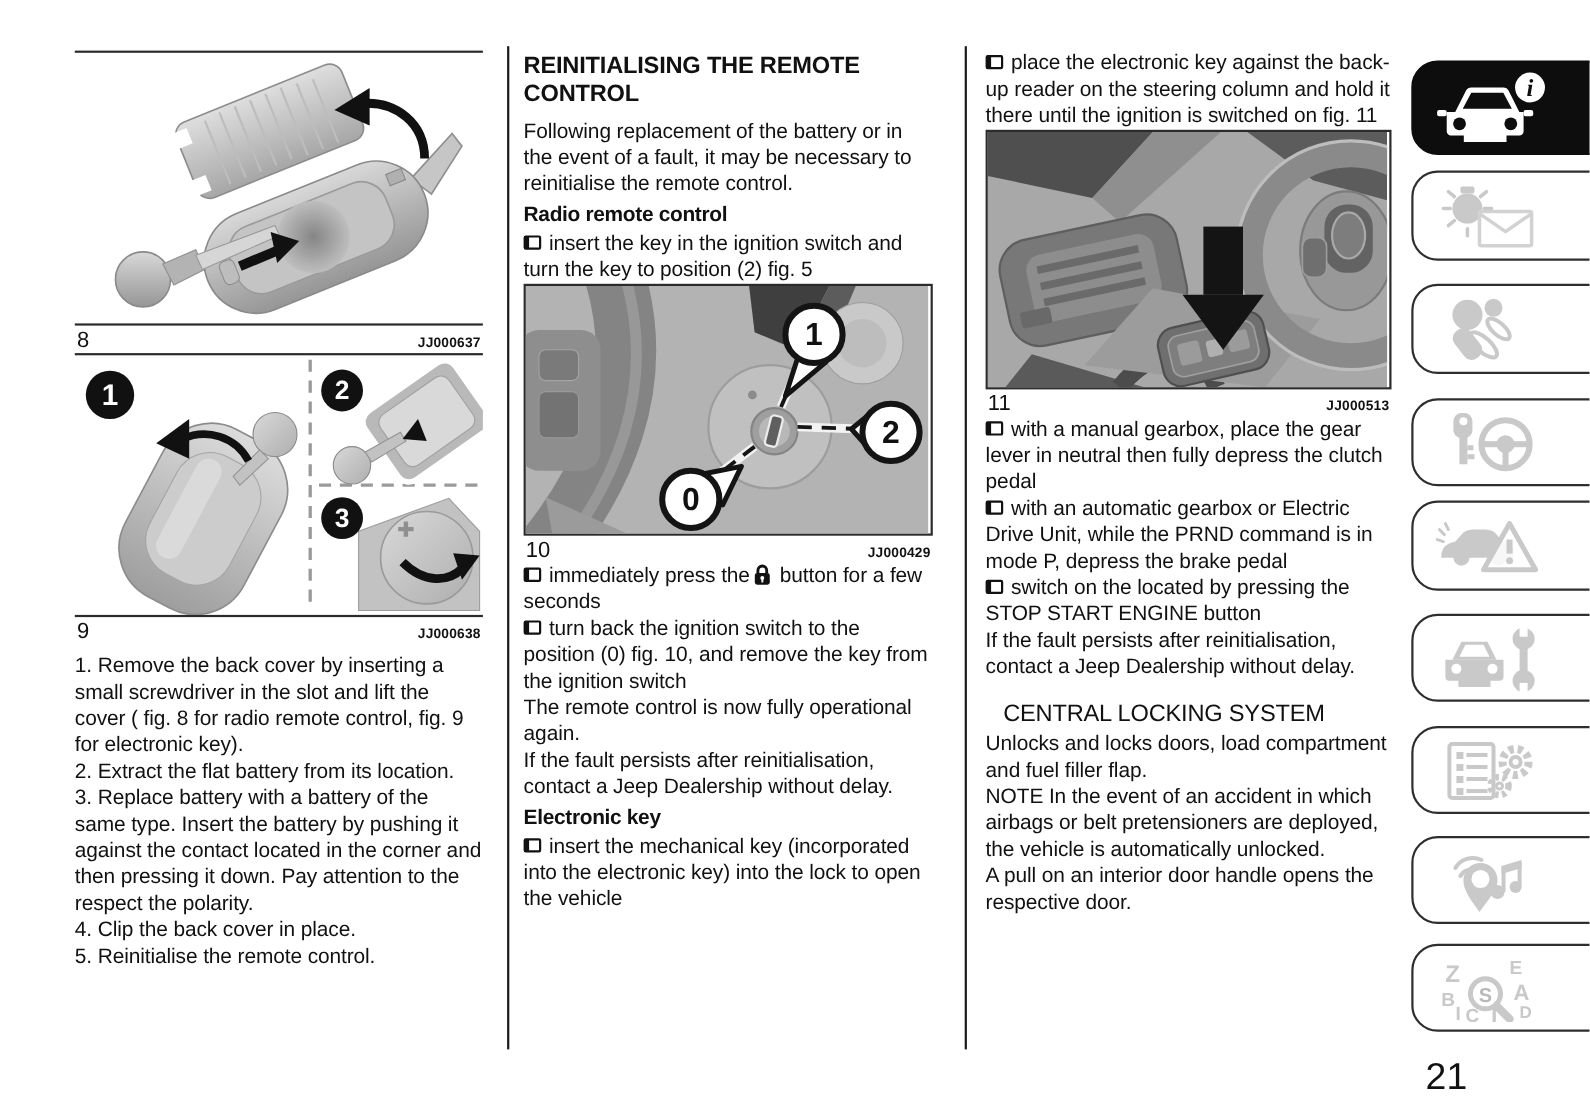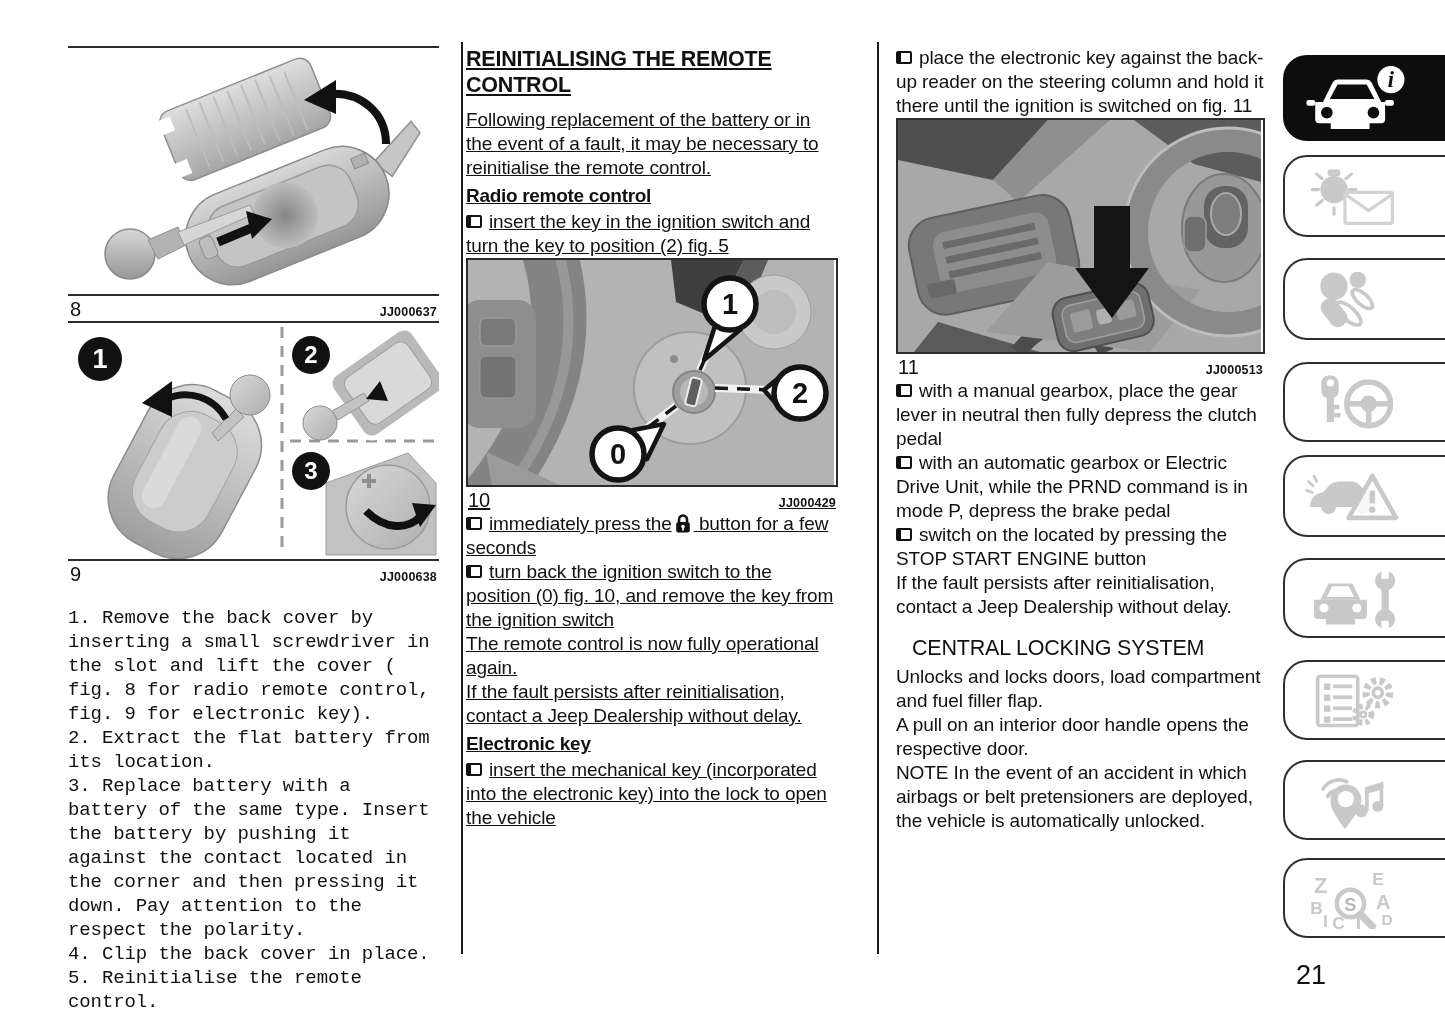--- a/index.html
+++ b/index.html
@@ -4,21 +4,21 @@
 <style>
   html,body{margin:0;padding:0;}
   body{
     width:1445px;height:1018px;position:relative;overflow:hidden;
     background:#ffffff;color:#111;
     font-family:"Liberation Sans", sans-serif;
     -webkit-font-smoothing:antialiased;
   }
   .col{position:absolute;top:46px;}
   #col1{left:68px;width:371px;}
-  #col2{left:466px;width:372px;text-decoration:underline;}
+  #col2{left:476px;width:372px;}
   #col3{left:896px;width:369px;}
   .vrule{position:absolute;top:42px;height:912px;width:2px;background:#1a1a1a;}
   #vrule1{left:461px;}
   #vrule2{left:877px;}
 
   p.body{font-size:19px;line-height:24px;margin:0;letter-spacing:-0.1px;}
   .gap8{margin-top:8px;}
   .gap12{margin-top:12px;}
   h1.section{font-size:21.5px;line-height:26px;font-weight:bold;margin:0 0 10px;letter-spacing:-0.2px;}
   h1.section2{font-size:21.5px;line-height:26px;font-weight:normal;margin:16px 16px 4px;letter-spacing:-0.2px;}
@@ -29,27 +29,27 @@
 
   figure.fig{margin:0;}
   .fig-img{border-top:2px solid #2b2b2b;border-bottom:2px solid #2b2b2b;font-size:0;background:#fff;}
   figure.photo .fig-img{border:2px solid #2b2b2b;}
   figcaption{display:flex;justify-content:space-between;align-items:baseline;padding:2px 2px 0;}
   .fig-num{font-size:20px;}
   .fig-code{font-size:12.5px;font-weight:bold;letter-spacing:0.2px;}
   .mt10{margin-top:10px;}
   .figwrap{margin:10px 0 10px;}
   .figwrap3{margin:12px 0 10px;}
-  .steps{margin-top:20px;font-family:Liberation Mono, monospace;}
+  .steps{margin-top:8px;}
 
   .stab{position:absolute;left:1283px;width:176px;box-sizing:border-box;
     border:2.5px solid #2e2e2e;border-radius:24px 0 0 24px;background:#fff;
     display:flex;align-items:center;padding-left:14px;}
   .stab.active{background:#0d0d0d;border-color:#0d0d0d;}
-  .pagenum{position:absolute;left:1296px;top:960px;font-size:27px;letter-spacing:0;}
+  .pagenum{position:absolute;left:1296px;top:960px;font-size:34px;letter-spacing:0;}
 </style>
 </head>
 <body>
 
 <div class="col" id="col1">
 
   <figure class="fig">
     <div class="fig-img">
       <svg width="371" height="246" viewBox="0 0 371 246">
         <defs>
@@ -283,22 +283,22 @@
     </figcaption>
   </figure>
 
   <p class="body"><span class="sq"></span><span>with a manual gearbox, place the gear lever in neutral then fully depress the clutch pedal</span></p>
   <p class="body"><span class="sq"></span><span>with an automatic gearbox or Electric Drive Unit, while the PRND command is in mode P, depress the brake pedal</span></p>
   <p class="body"><span class="sq"></span><span>switch on the located by pressing the STOP START ENGINE button</span></p>
   <p class="body">If the fault persists after reinitialisation, contact a Jeep Dealership without delay.</p>
 
   <h1 class="section2">CENTRAL LOCKING SYSTEM</h1>
   <p class="body">Unlocks and locks doors, load compartment and fuel filler flap.</p>
+  <p class="body gap12">NOTE In the event of an accident in which airbags or belt pretensioners are deployed, the vehicle is automatically unlocked.</p>
   <p class="body gap8">A pull on an interior door handle opens the respective door.</p>
-  <p class="body gap12">NOTE In the event of an accident in which airbags or belt pretensioners are deployed, the vehicle is automatically unlocked.</p>
 </div>
 
 <nav>
 
   <div class="stab active" style="top:55px;height:86px;">
     <svg width="112" height="66" viewBox="0 0 110 68">
       <path d="M14,38 h72 v18 a4,4 0 0 1 -4,4 h-12 v6 h-40 v-6 h-12 a4,4 0 0 1 -4,-4 z" fill="#fff"></path>
       <path d="M22,38 l10,-20 a6,6 0 0 1 5,-3 h30 a6,6 0 0 1 5,3 l10,20 z" fill="#fff"></path>
       <path d="M29,35 l8,-15 h30 l8,15 z" fill="#0d0d0d"></path>
       <rect x="5" y="36" width="9" height="6" rx="2" fill="#fff"></rect>

